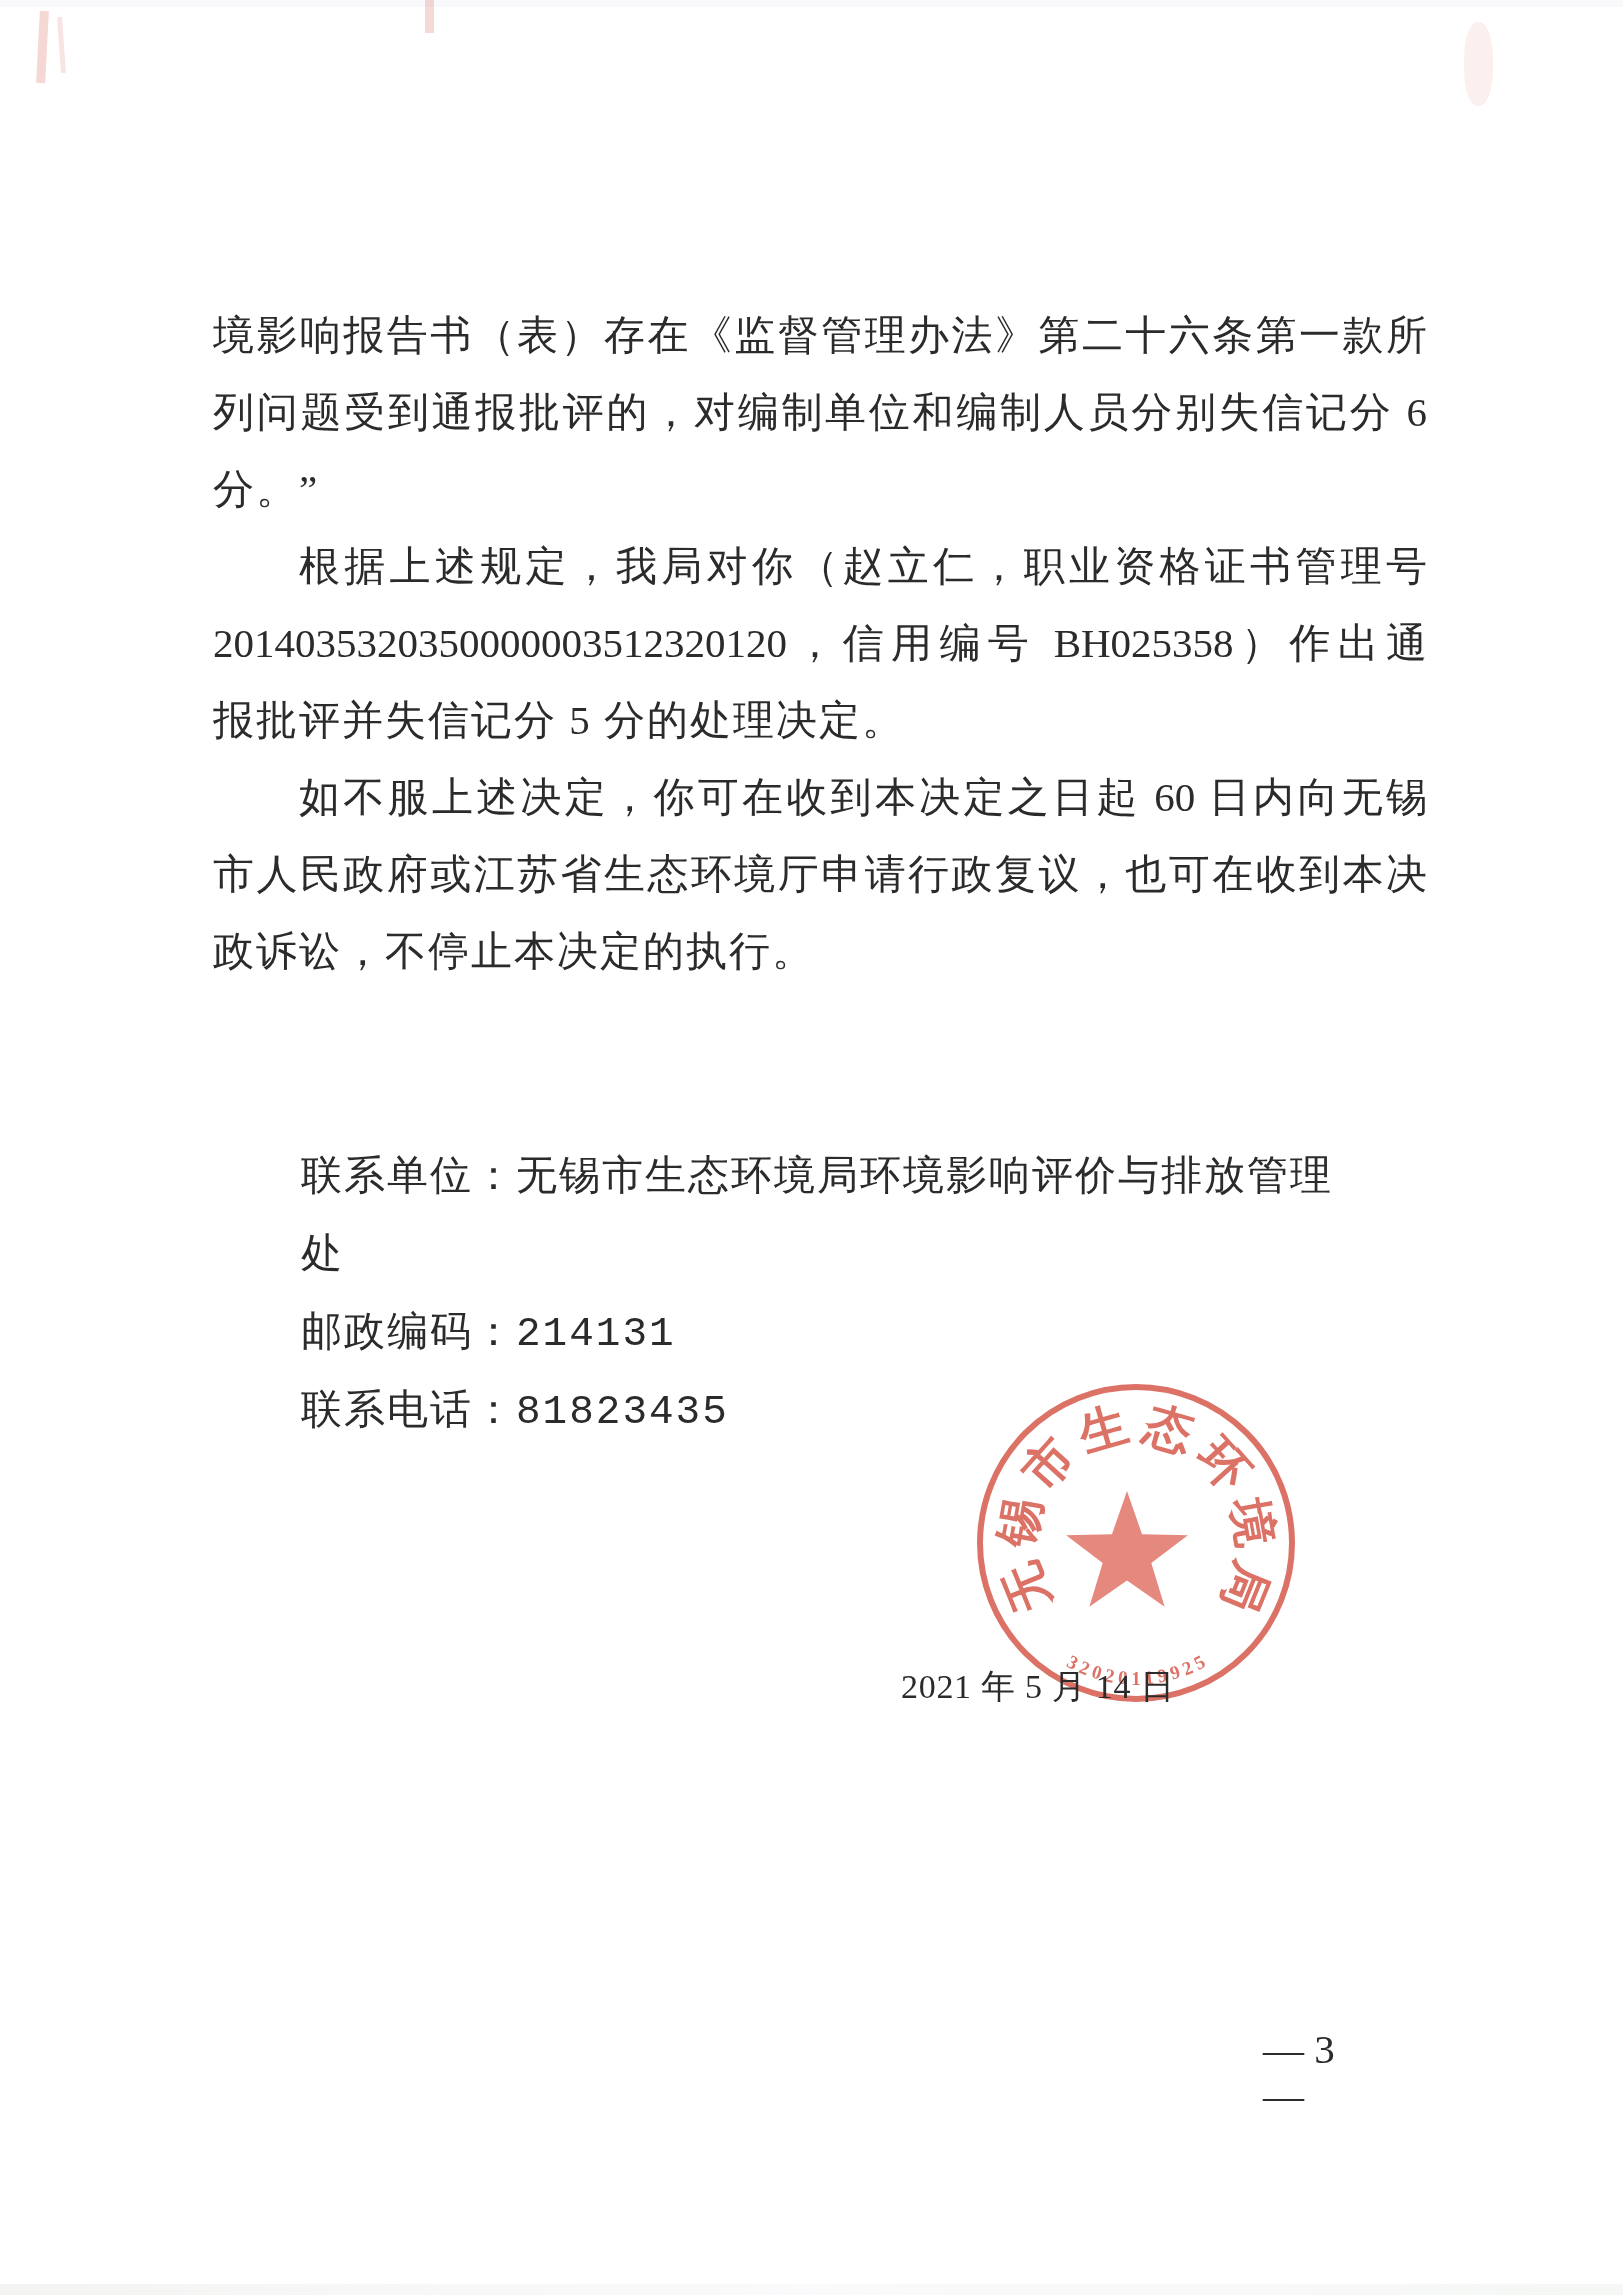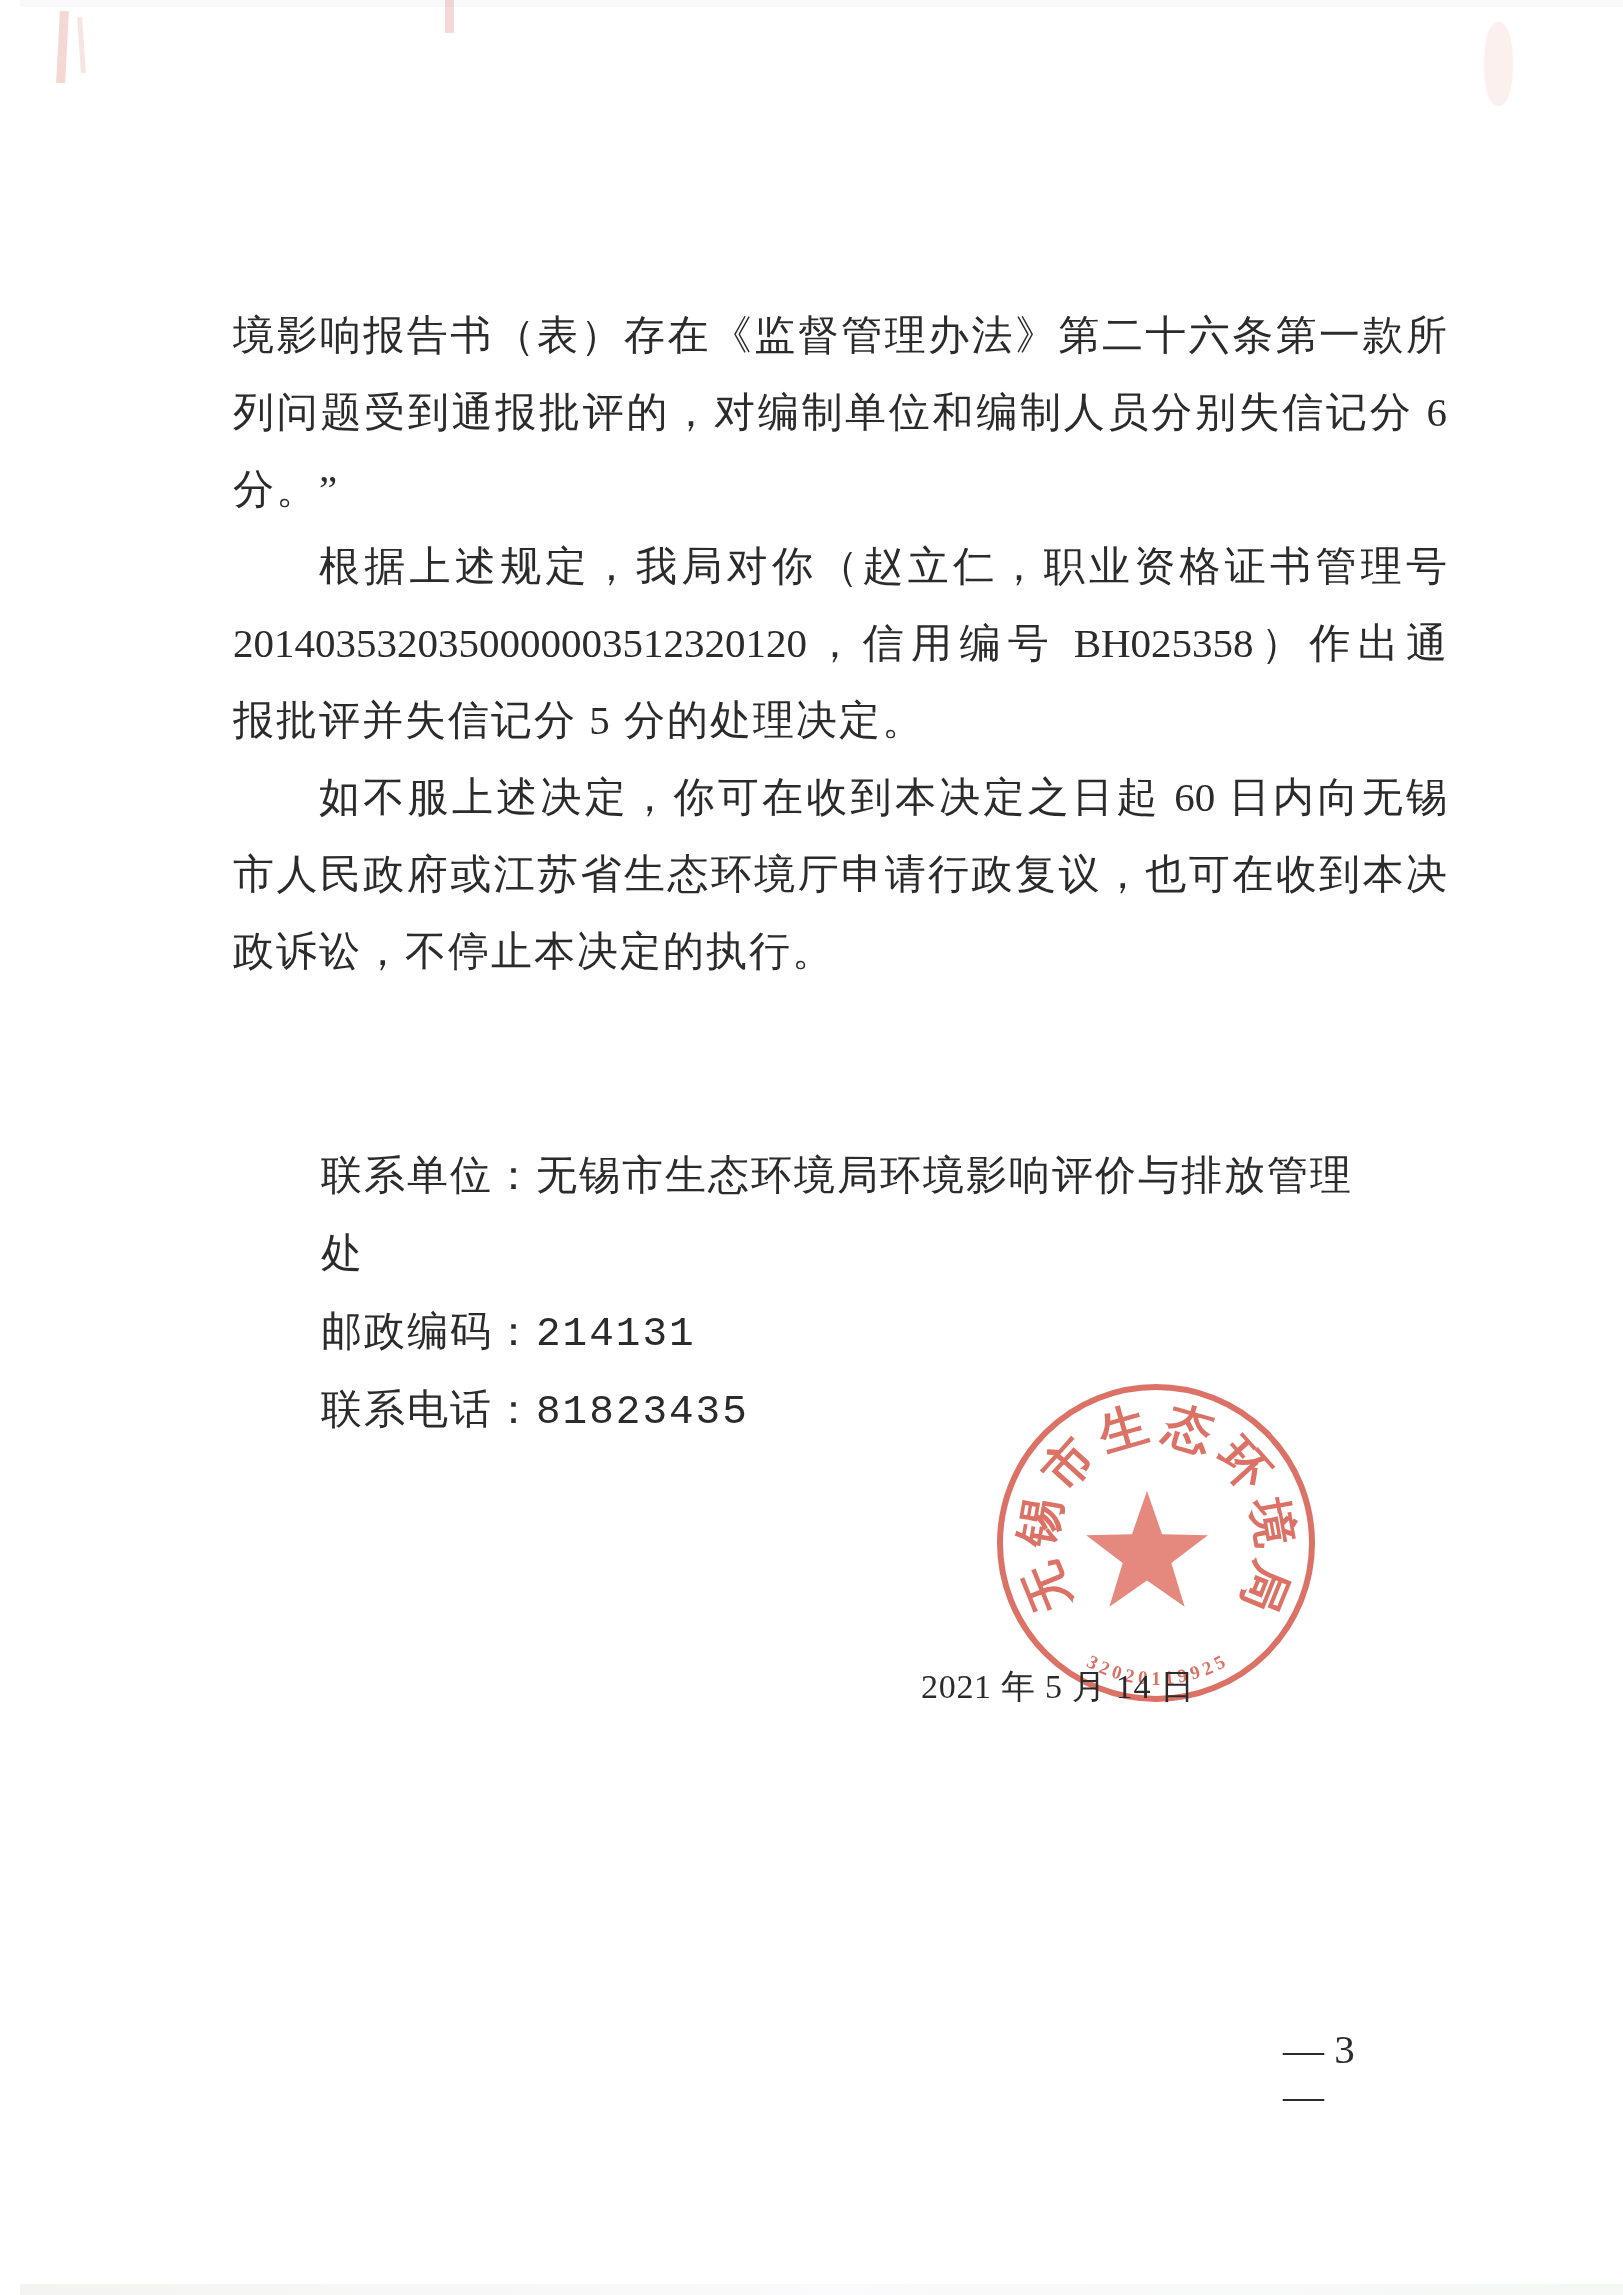--- a/index.html
+++ b/index.html
@@ -1,21 +1,21 @@
 <!DOCTYPE html>
 <html style="font-size:10.5px"><head>
 <meta charset="utf-8">
 <style>
   html,body{margin:0;padding:0;background:#ffffff;}
   body{
     width:1623px;height:2295px;position:relative;overflow:hidden;
     font-family:"Liberation Serif","DejaVu Serif",serif;
     color:#2b2b2b;
   }
-  .page{position:absolute;left:0;top:0;width:1365px;height:2295px;background:#ffffff;margin-left:20px;}
+  .page{position:absolute;left:0;top:0;width:1365px;height:2295px;background:#ffffff;}
 
   
   .body-text{
     position:absolute;left:213px;top:297px;width:1214px;
     font-size:41px;line-height:77px;
   }
   .body-text .line{
     letter-spacing:2px;
     text-align:left;
     white-space:normal;

